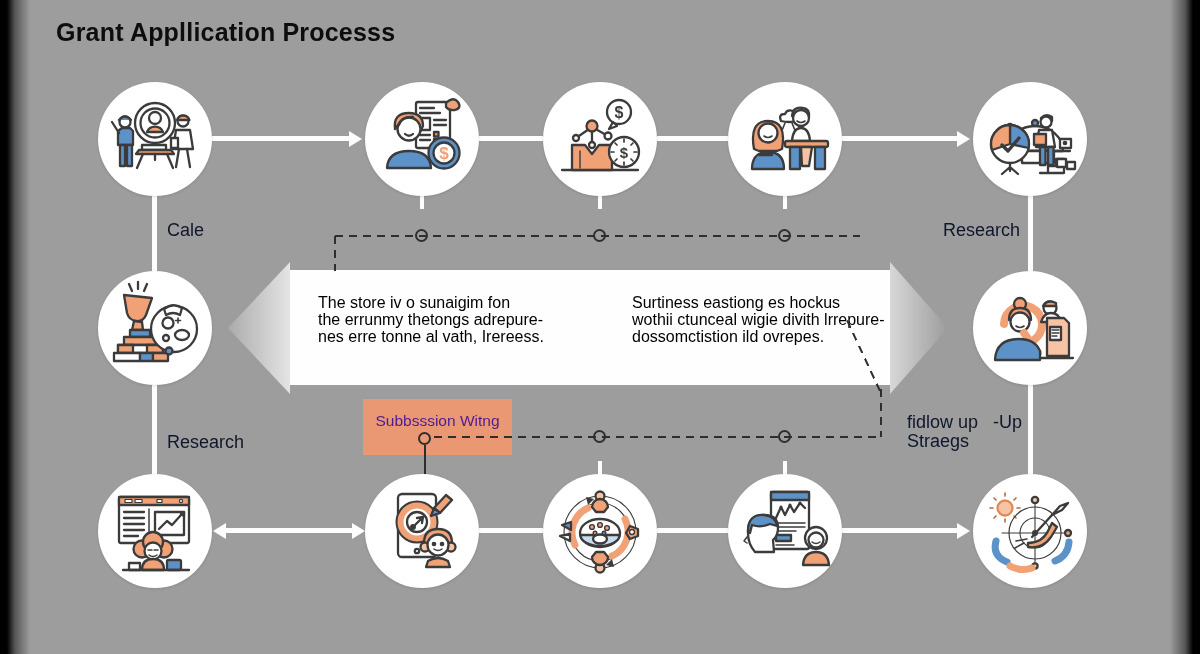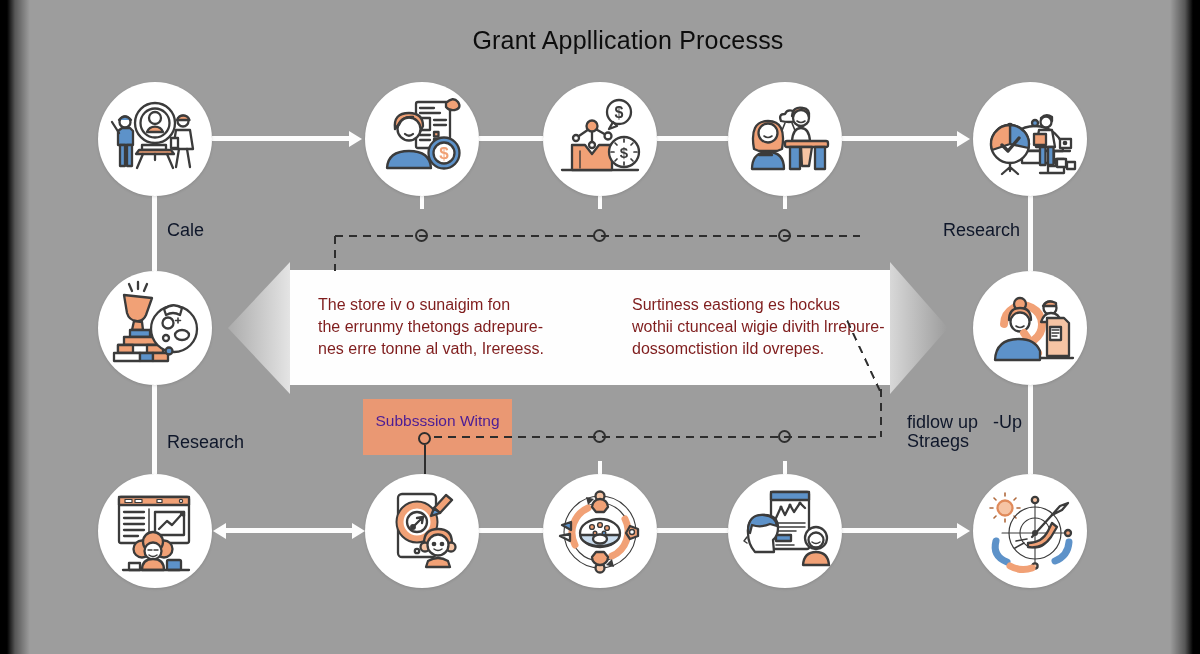--- a/index.html
+++ b/index.html
@@ -1,37 +1,37 @@
 <!DOCTYPE html>
 <html><head>
 <meta charset="utf-8">
 <style>
   html,body{margin:0;padding:0;background:#6f6f6f;}
   .canvas{position:relative;width:1200px;height:654px;background:#9d9d9d;overflow:hidden;
           font-family:"Liberation Sans",sans-serif;}
   .title{position:absolute;left:0;top:18px;width:1200px;box-sizing:border-box;padding-left:56px;
-         text-align:center;font-size:25px;font-weight:400;color:#0d0d0d;letter-spacing:0.2px;margin-top:8px;}
+         font-size:25px;font-weight:700;color:#0d0d0d;letter-spacing:0.2px;}
   .circle{position:absolute;width:114px;height:114px;border-radius:50%;background:#fff;
           box-shadow:0 1px 3px rgba(0,0,0,0.12);}
   .circle svg{position:absolute;left:7px;top:7px;width:100px;height:100px;}
   .wline{position:absolute;background:#fdfdfd;}
   .hl{height:5px;} .vl{width:5px;}
   .ah{position:absolute;width:0;height:0;border-top:8px solid transparent;border-bottom:8px solid transparent;}
   .ah-r{border-left:13px solid #fdfdfd;}
   .ah-l{border-right:13px solid #fdfdfd;}
   .dash-h{position:absolute;height:2px;background:repeating-linear-gradient(90deg,#2e2e2e 0 8px,transparent 8px 14px);}
   .dash-v{position:absolute;width:2px;background:repeating-linear-gradient(180deg,#2e2e2e 0 8px,transparent 8px 14px);}
   .dot{position:absolute;width:13px;height:13px;box-sizing:border-box;border:2.5px solid #2e2e2e;border-radius:50%;}
   .solid-v{position:absolute;width:2px;background:#2e2e2e;}
   .banner-rect{position:absolute;left:290px;top:270px;width:600px;height:115px;background:#fefefe;}
   .tri-l{position:absolute;left:228px;top:262px;width:62px;height:132px;
          background:linear-gradient(to left,#e4e4e4,#ababab);clip-path:polygon(100% 0,100% 100%,0 50%);}
   .tri-r{position:absolute;left:890px;top:262px;width:58px;height:132px;
          background:linear-gradient(to right,#d8d8d8,#9c9c9c);clip-path:polygon(0 0,0 100%,100% 50%);}
-  .banner-text{position:absolute;top:294px;font-size:16px;line-height:22px;color:#7f1d1d;white-space:pre-line;}
+  .banner-text{position:absolute;top:294px;font-size:16px;line-height:17px;color:#000000;white-space:pre-line;}
   .bt-left{left:318px;width:290px;}
   .bt-right{left:632px;width:268px;}
   .label{position:absolute;font-size:18px;color:#0f172a;}
   .follow{white-space:pre-wrap;line-height:19px;}
   .tag{position:absolute;left:363px;top:399px;width:149px;height:56px;background:#ea9873;
        box-sizing:border-box;text-align:center;padding-top:13px;font-size:15.5px;color:#4c1d95;}
   .vig-l{position:absolute;left:0;top:0;bottom:0;width:30px;
          background:linear-gradient(to right,#000 0,#000 7px,rgba(0,0,0,0.45) 15px,rgba(0,0,0,0) 30px);}
   .vig-r{position:absolute;right:0;top:0;bottom:0;width:30px;
          background:linear-gradient(to left,#000 0,#000 7px,rgba(0,0,0,0.45) 15px,rgba(0,0,0,0) 30px);}

